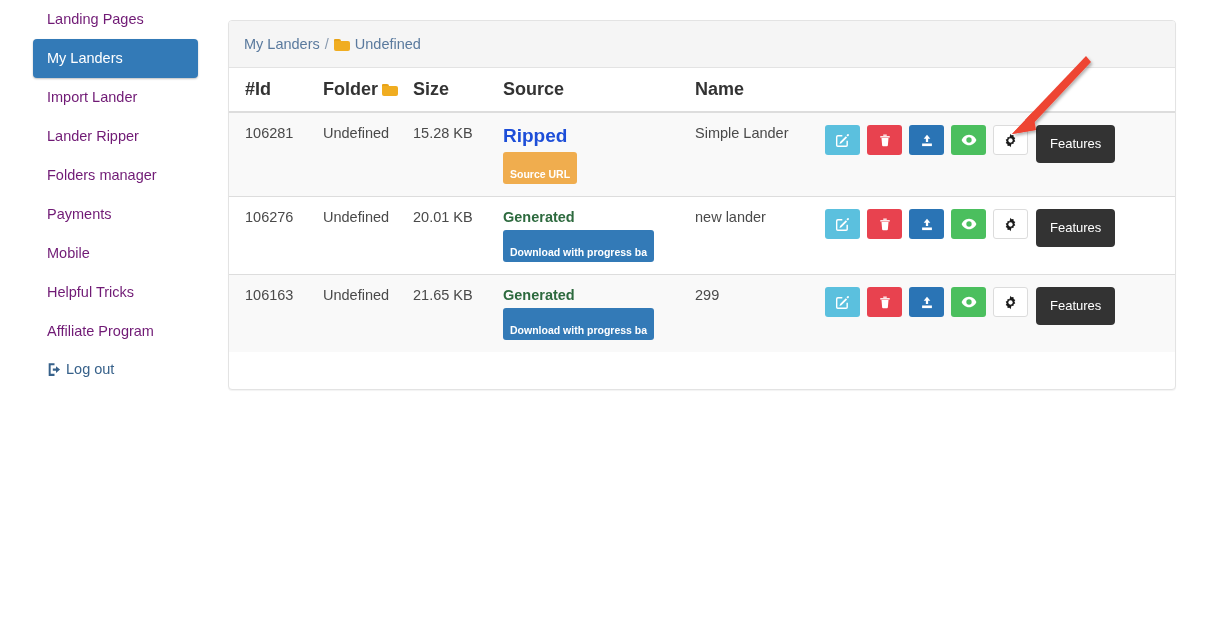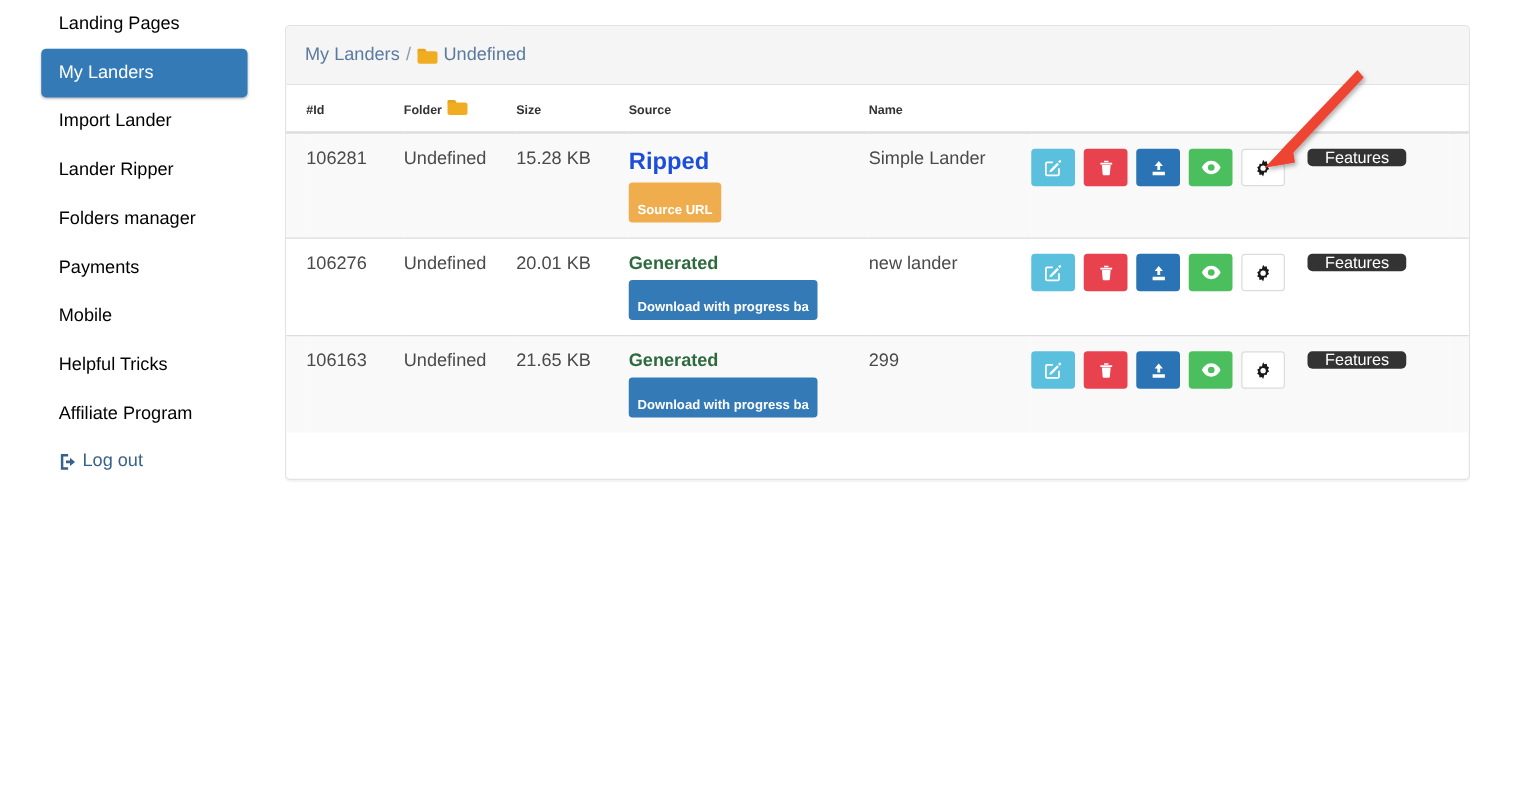--- a/index.html
+++ b/index.html
@@ -20,21 +20,21 @@
     left: 0; top: 0;
     width: 225px; height: 639px;
     background: #ffffff;
   }
   .nav-item {
     display: block;
     margin: 0 27px 0 33px;
     padding: 10px 14px;
     font-size: 14.5px;
     line-height: 19px;
-    color: #000000;
+    color: #701a75;
     text-decoration: none;
     border-radius: 4px;
     white-space: nowrap;
   }
   .nav-item.active {
     background: #337ab7;
     color: #ffffff;
     box-shadow: 0 1px 2px rgba(0,0,0,.25);
   }
   .nav-logout {
@@ -99,21 +99,21 @@
 
   #panel-body { padding: 0; }
 
   table#landers-table {
     width: 100%;
     border-collapse: collapse;
     table-layout: fixed;
   }
   table#landers-table th {
     text-align: left;
-    font-size: 10px;
+    font-size: 18px;
     font-weight: bold;
     color: #333;
     padding: 11px 8px 11px 0;
     border-bottom: 2px solid #ddd;
     vertical-align: bottom;
   }
   table#landers-table td {
     font-size: 14.5px;
     color: #4a4a4a;
     padding: 12px 8px 12px 0;
@@ -169,22 +169,22 @@
   .btn svg { display: block; }
 
   .tooltip-features {
     background: #333333;
     color: #ffffff;
     font-size: 13px;
     line-height: 16px;
     padding: 7px 14px;
     border-radius: 4px;
     white-space: nowrap;
-    margin-left: 11px;
-    height: 14px;
+    margin-left: 1px;
+    height: 38px;
     display: inline-flex;
     align-items: center;
   }
 
   
   #annotation-arrow {
     position: absolute;
     left: 995px; top: 50px;
     width: 110px; height: 95px;
     pointer-events: none;

